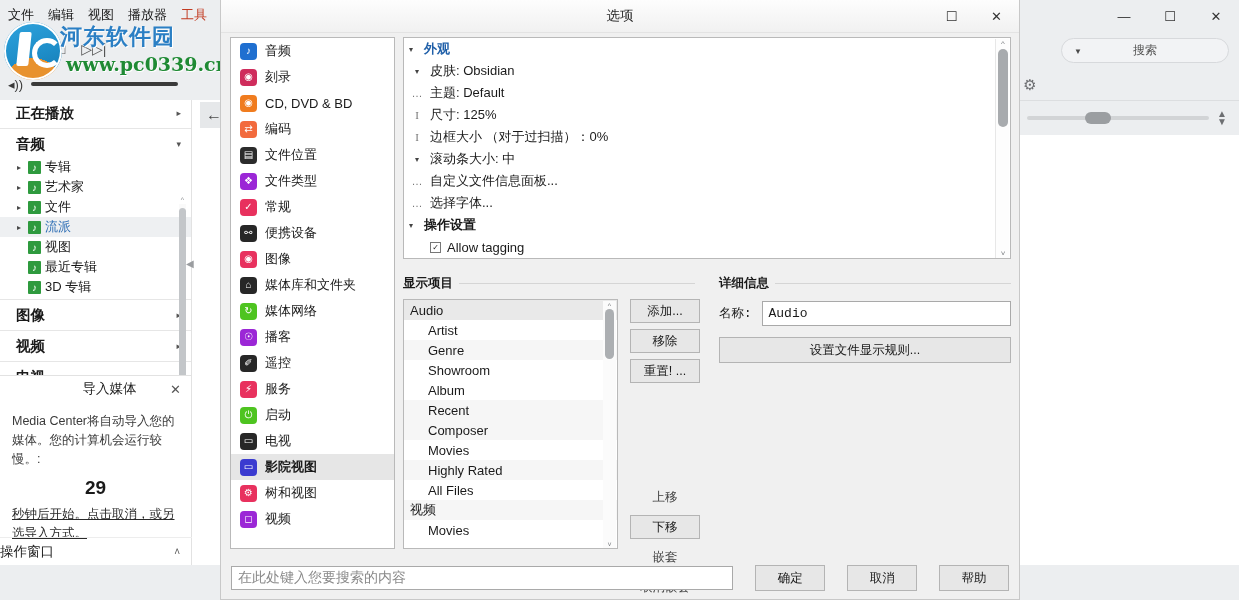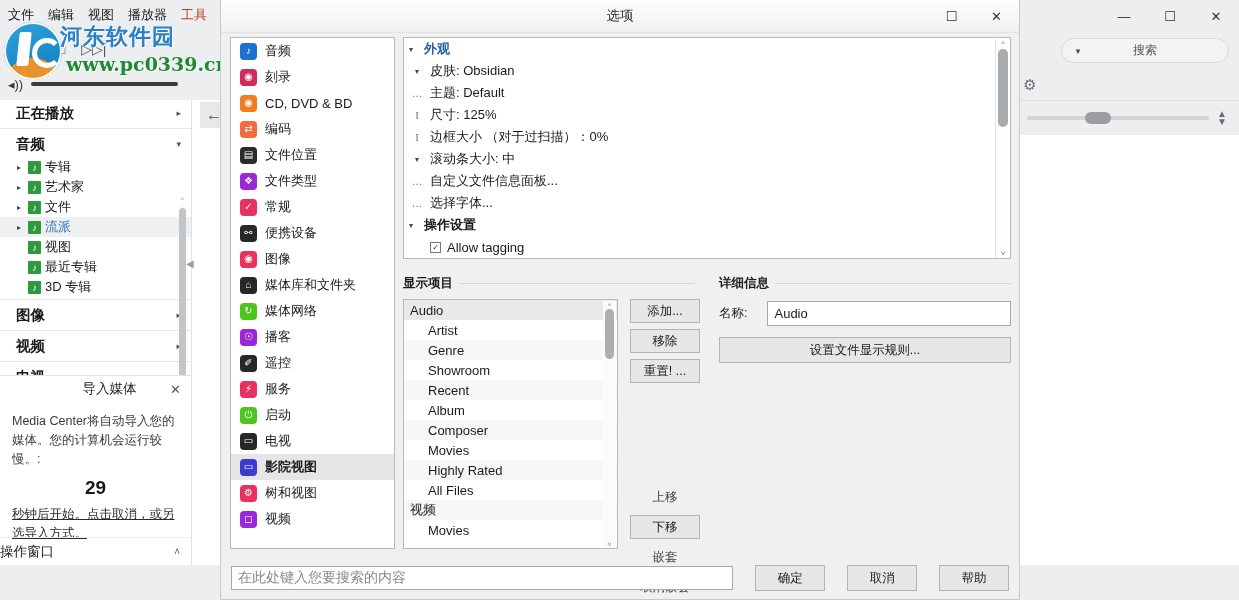--- a/index.html
+++ b/index.html
@@ -307,22 +307,23 @@
   .btn {
     height: 24px; background: #e7e7e7; border: 1px solid #b4b4b4;
     font-size: 12.5px; color: #1a1a1a;
     display: flex; align-items: center; justify-content: center;
     font-family: "Liberation Sans", sans-serif;
   }
   .btn.ghost { background: transparent; border-color: transparent; color: #404040; }
 
   .detail-box { left: 498px; top: 250px; width: 292px; height: 290px; }
   .detail-row {
-    position: absolute; left: 0; top: 18px; display: flex; align-items: center; gap: 20px;
+    position: absolute; left: 0; top: 18px; display: flex; align-items: center; gap: 10px;
     width: 292px;
+    font-family: Liberation Mono, monospace;
   }
   .detail-row .lbl { font-size: 12.5px; color: #1a1a1a; }
   .detail-input {
     flex: 1; height: 25px; background: #ffffff; border: 1px solid #a9a9a9;
     display: flex; align-items: center; padding-left: 6px; font-size: 13px; color: #1a1a1a;
   }
   .detail-btn {
     position: absolute; left: 0; top: 54px; width: 292px; height: 26px;
     background: #e7e7e7; border: 1px solid #b4b4b4;
     display: flex; align-items: center; justify-content: center;
@@ -642,25 +643,25 @@
           </div>
         <div class="it-row child">
             <span>Artist</span>
           </div>
         <div class="it-row child alt">
             <span>Genre</span>
           </div>
         <div class="it-row child">
             <span>Showroom</span>
           </div>
+        <div class="it-row child">
+            <span>Album</span>
+          </div>
         <div class="it-row child alt">
             <span>Recent</span>
-          </div>
-        <div class="it-row child">
-            <span>Album</span>
           </div>
         <div class="it-row child alt">
             <span>Composer</span>
           </div>
         <div class="it-row child">
             <span>Movies</span>
           </div>
         <div class="it-row child alt">
             <span>Highly Rated</span>
           </div>

